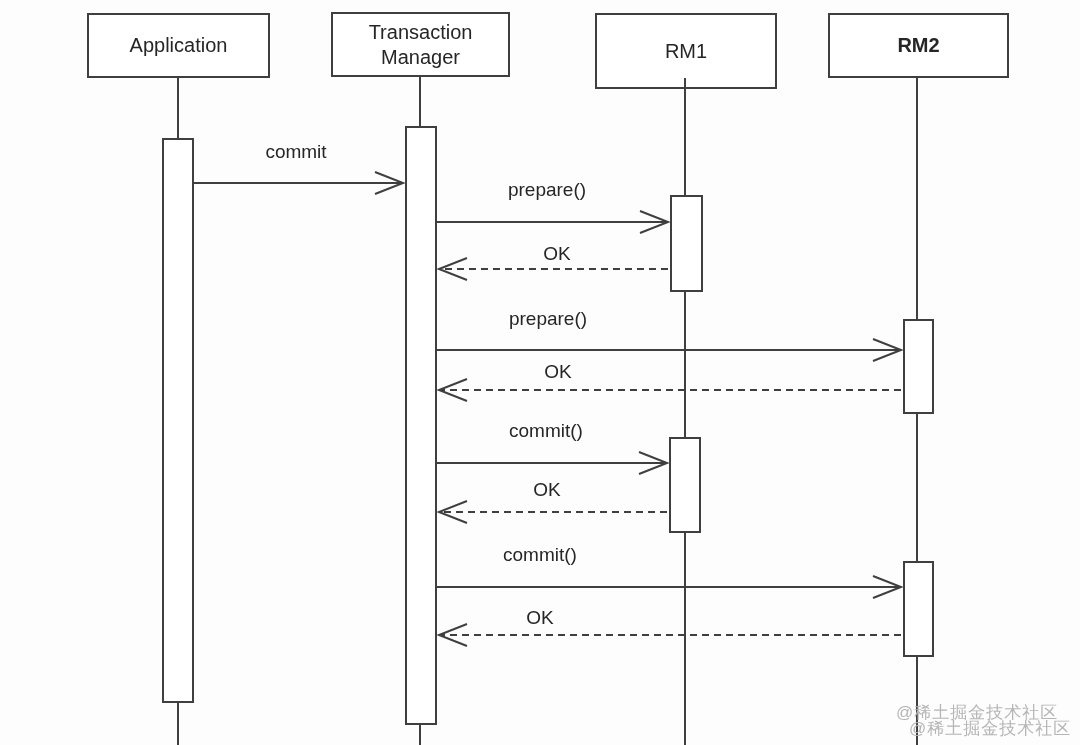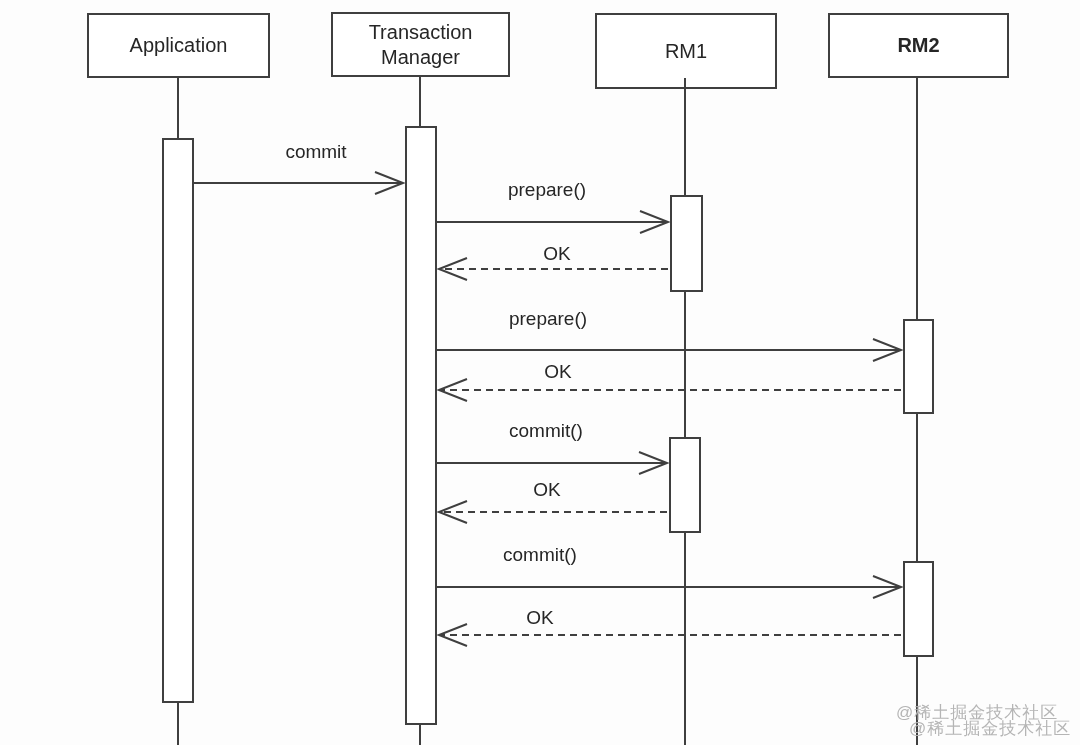--- a/index.html
+++ b/index.html
@@ -96,21 +96,21 @@
     <g>
       <line x1="437" y1="587" x2="901" y2="587"></line>
       <polyline points="873,576 901,587 873,598"></polyline>
     </g>
     <g>
       <line class="dashed" x1="901" y1="635" x2="441" y2="635"></line>
       <polyline points="467,624 439,635 467,646"></polyline>
     </g>
   </svg>
 
-  <div class="msg-label" style="left:296px; top:141px;margin-left:20px;">commit</div>
+  <div class="msg-label" style="left:296px; top:141px;">commit</div>
   <div class="msg-label" style="left:547px; top:179px;">prepare()</div>
   <div class="msg-label" style="left:557px; top:243px;">OK</div>
   <div class="msg-label" style="left:548px; top:308px;">prepare()</div>
   <div class="msg-label" style="left:558px; top:361px;">OK</div>
   <div class="msg-label" style="left:546px; top:420px;">commit()</div>
   <div class="msg-label" style="left:547px; top:479px;">OK</div>
   <div class="msg-label" style="left:540px; top:544px;">commit()</div>
   <div class="msg-label" style="left:540px; top:607px;">OK</div>
 
   <div class="watermark" style="left:896px; top:701px;">@稀土掘金技术社区</div>

